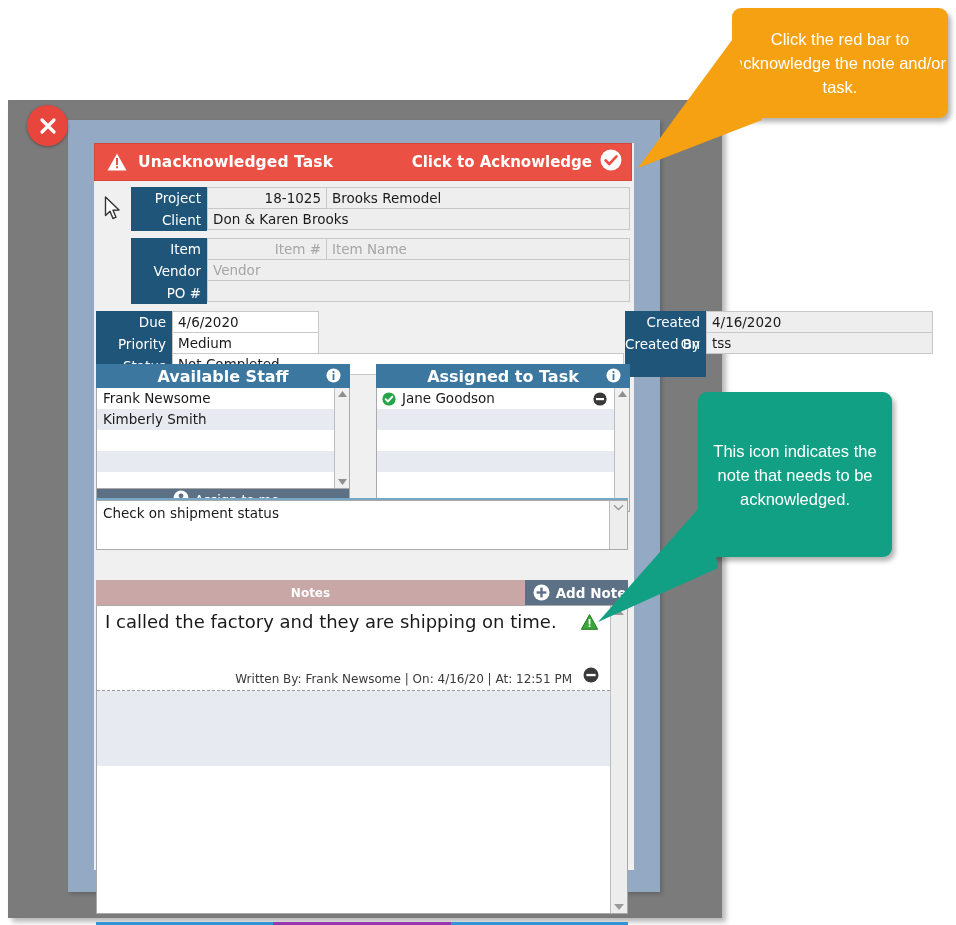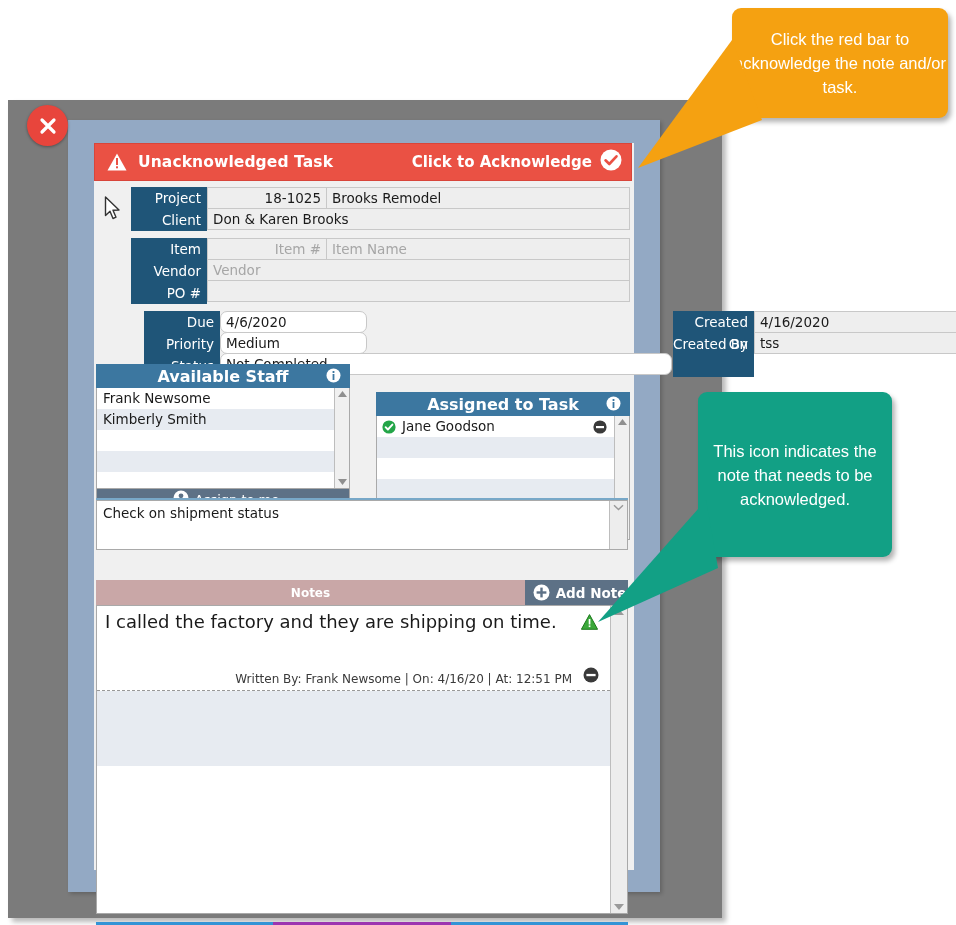--- a/index.html
+++ b/index.html
@@ -59,42 +59,42 @@
     width:76px;flex:none;text-align:right;box-sizing:border-box;padding-right:6px;margin-left:35px;
   }
   .lblcol div{height:22px;line-height:22px;}
   .fields{flex:1;display:flex;flex-direction:column;}
   .frow{display:flex;height:22px;}
   .fld{
     background:#eeeeee;border:1px solid #c8c8c8;box-sizing:border-box;
     font-size:13.5px;line-height:20px;color:#1a1a1a;padding:0 5px;
     height:22px;overflow:hidden;white-space:nowrap;
   }
-  .fld.white{background:#ffffff;border-radius:7px;}
+  .fld.white{background:#ffffff;}
   .fld.ph{color:#a6a6a6;}
   .fld.num{text-align:right;}
 
   
-  .grp-due{display:flex;margin-bottom:7px;margin-left:48px;}
+  .grp-due{display:flex;margin-bottom:7px;}
   .lbl-due{
     background:#1f5578;color:#fff;font-size:13.5px;width:76px;flex:none;
     text-align:right;padding-right:6px;box-sizing:border-box;
   }
   .lbl-due div{height:22px;line-height:22px;}
   .lbl-created{
     background:#1f5578;color:#fff;font-size:13.5px;width:81px;flex:none;
     text-align:right;padding-right:6px;box-sizing:border-box;
   }
   .lbl-created div{height:22px;line-height:22px;}
 
   
   .panels{position:absolute;left:2px;top:221px;width:534px;display:flex;}
   .panel{position:relative;}
   .panel-a{width:254px;}
-  .panel-b{width:254px;margin-left:26px;margin-top:28px;}
+  .panel-b{width:254px;margin-left:26px;}
   .panel-hd{
     height:24px;background:#3c77a0;color:#fff;font-size:16px;font-weight:bold;
     display:flex;align-items:center;justify-content:center;position:relative;
   }
   .panel-hd .info{position:absolute;right:9px;top:4px;}
   .panel-body{
     border:1px solid #a9a9a9;border-top:none;background:#fff;
     height:101px;position:relative;box-sizing:border-box;display:flex;
   }
   .rows{flex:1;overflow:hidden;}

